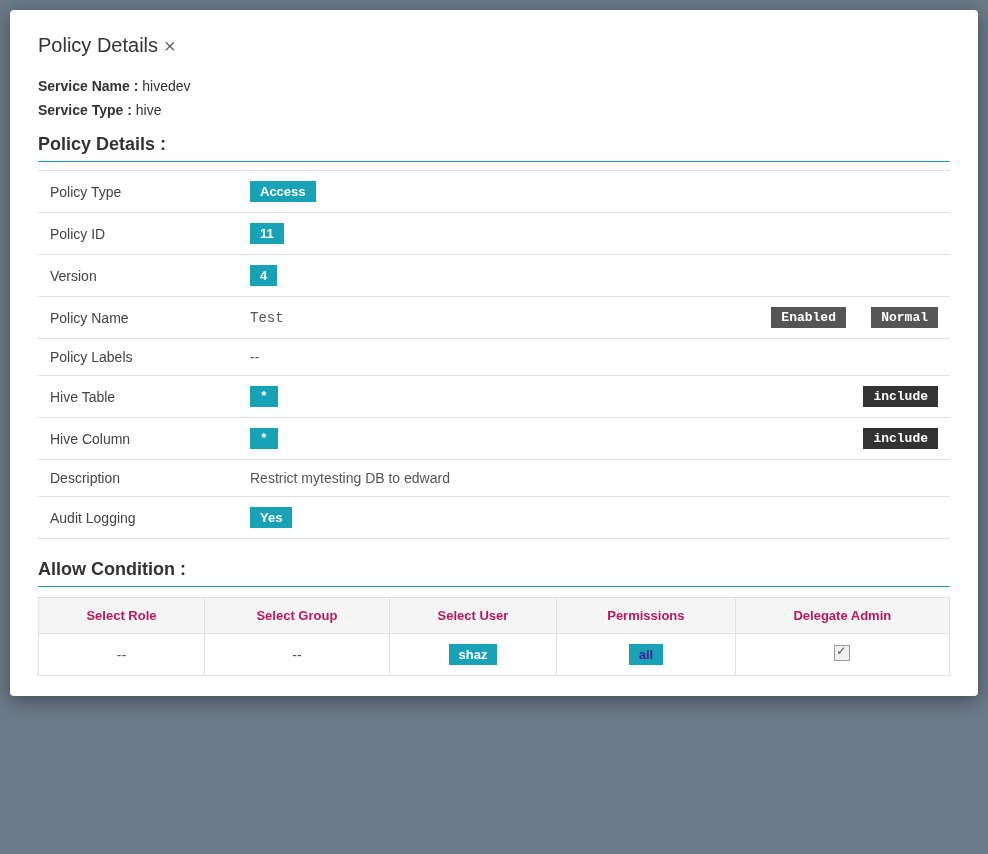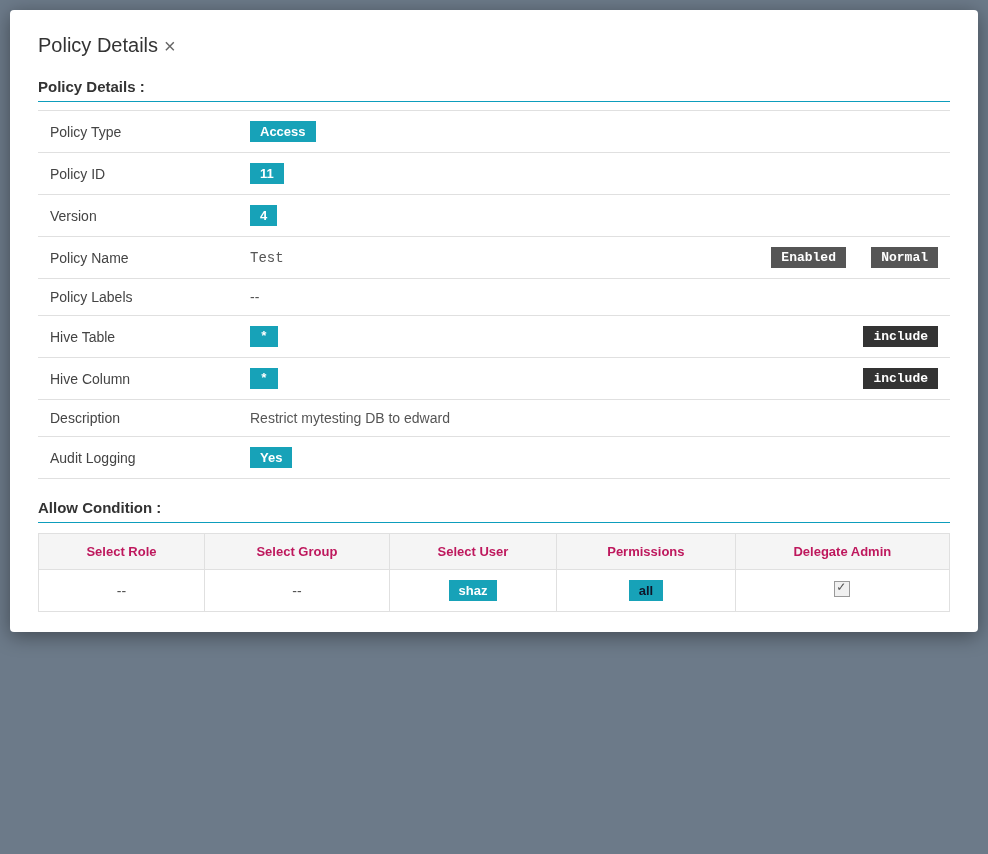--- a/index.html
+++ b/index.html
@@ -54,21 +54,21 @@
     .meta-row {
       margin-bottom: 8px;
       color: #333;
       font-size: 14px;
     }
     .meta-label {
       font-weight: bold;
     }
     .section-heading {
       font-weight: bold;
-      font-size: 15px;
+      font-size: 18px;
       color: #333;
       margin-bottom: 8px;
       padding-bottom: 6px;
       border-bottom: 1px solid #0d9dbc;
     }
     .details-table {
       width: 100%;
       border-collapse: collapse;
       margin-bottom: 20px;
     }
@@ -96,21 +96,21 @@
       border-radius: 0;
       font-size: 13px;
       font-weight: bold;
       color: #fff;
     }
     .badge-teal { background: #17a2b8; }
     .badge-enabled { background: #555; color: #fff; }
     .badge-normal { background: #555; color: #fff; }
     .badge-include { background: #333; color: #fff; }
     .badge-yes { background: #17a2b8; color: #fff; }
-    .badge-all { background: #17a2b8; color: #0f172a; }
+    .badge-all { background: #17a2b8; color: #4c1d95; }
     .cell-value-row {
       display: flex;
       align-items: center;
       gap: 8px;
       font-family: Liberation Mono, monospace;
     }
     .cell-right {
       margin-left: auto;
     }
     .allow-condition-section {
@@ -157,20 +157,30 @@
 <body>
 
 <div class="modal-overlay">
   <div class="modal">
 
     <div class="modal-header">
       <h2 class="modal-title">Policy Details</h2>
       <button class="close-btn">×</button>
     </div>
 
+    <div class="meta-section">
+      <div class="meta-row">
+        <span class="meta-label">Service Name :</span>
+        <span>hivedev</span>
+      </div>
+      <div class="meta-row">
+        <span class="meta-label">Service Type :</span>
+        <span>hive</span>
+      </div>
+    </div>
 
     <div class="section-heading">Policy Details :</div>
 
     <table class="details-table">
       <tbody>
 
         <tr>
           <td>Policy Type</td>
           <td>
             <span class="badge badge-teal">Access</span>

